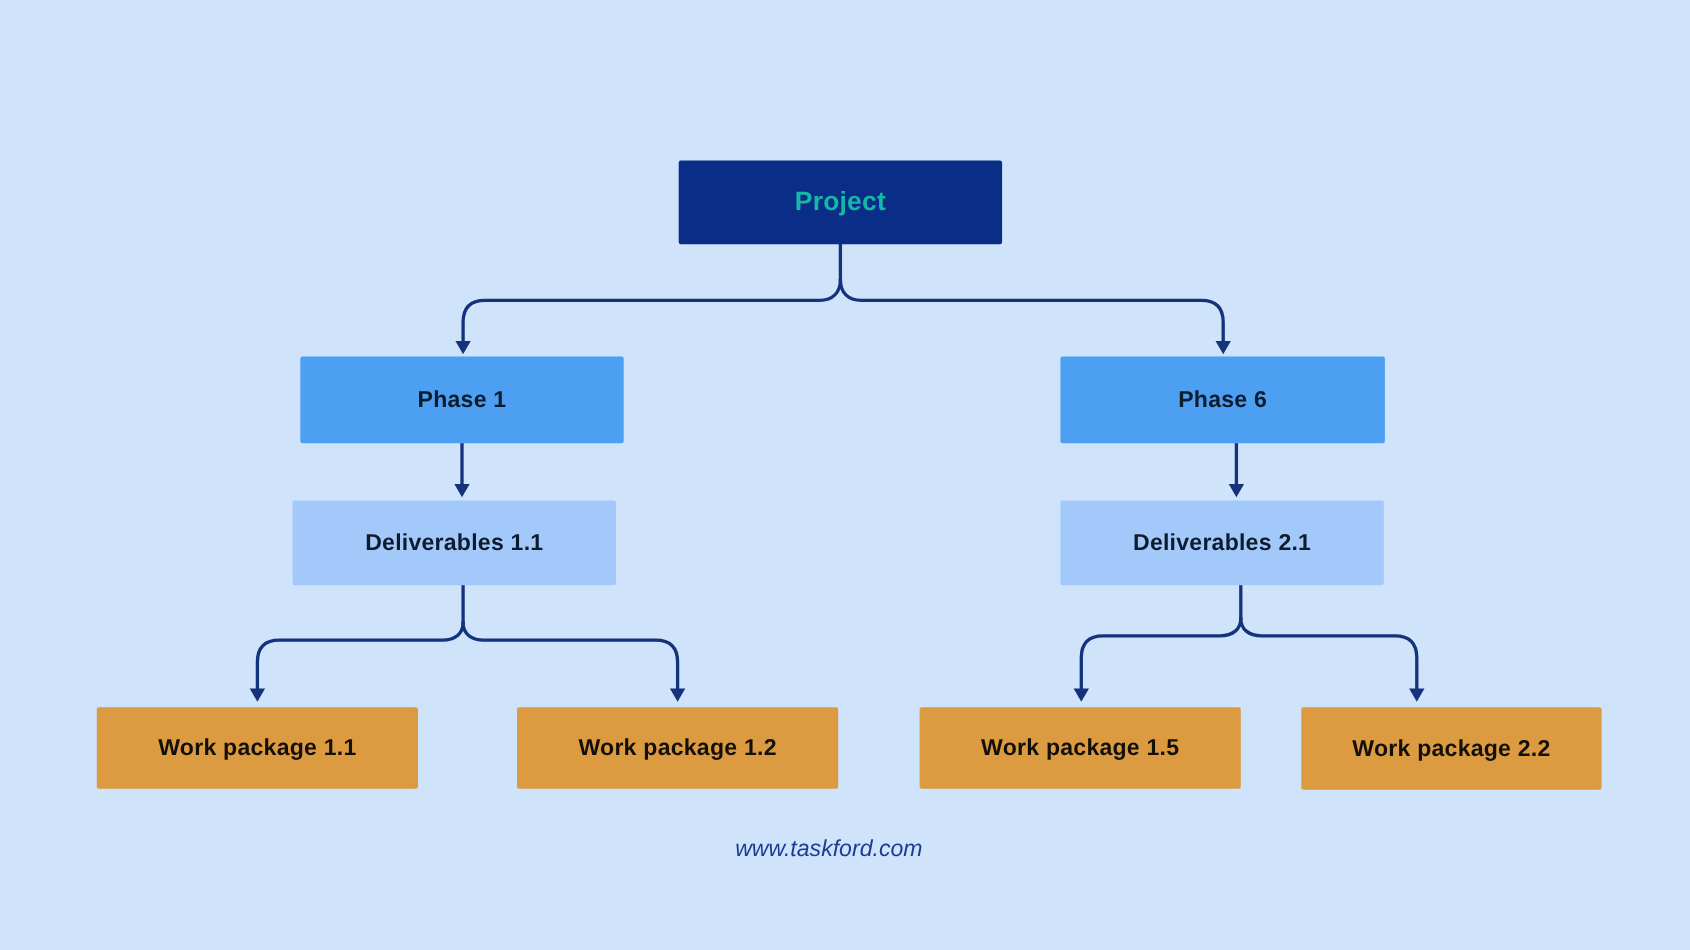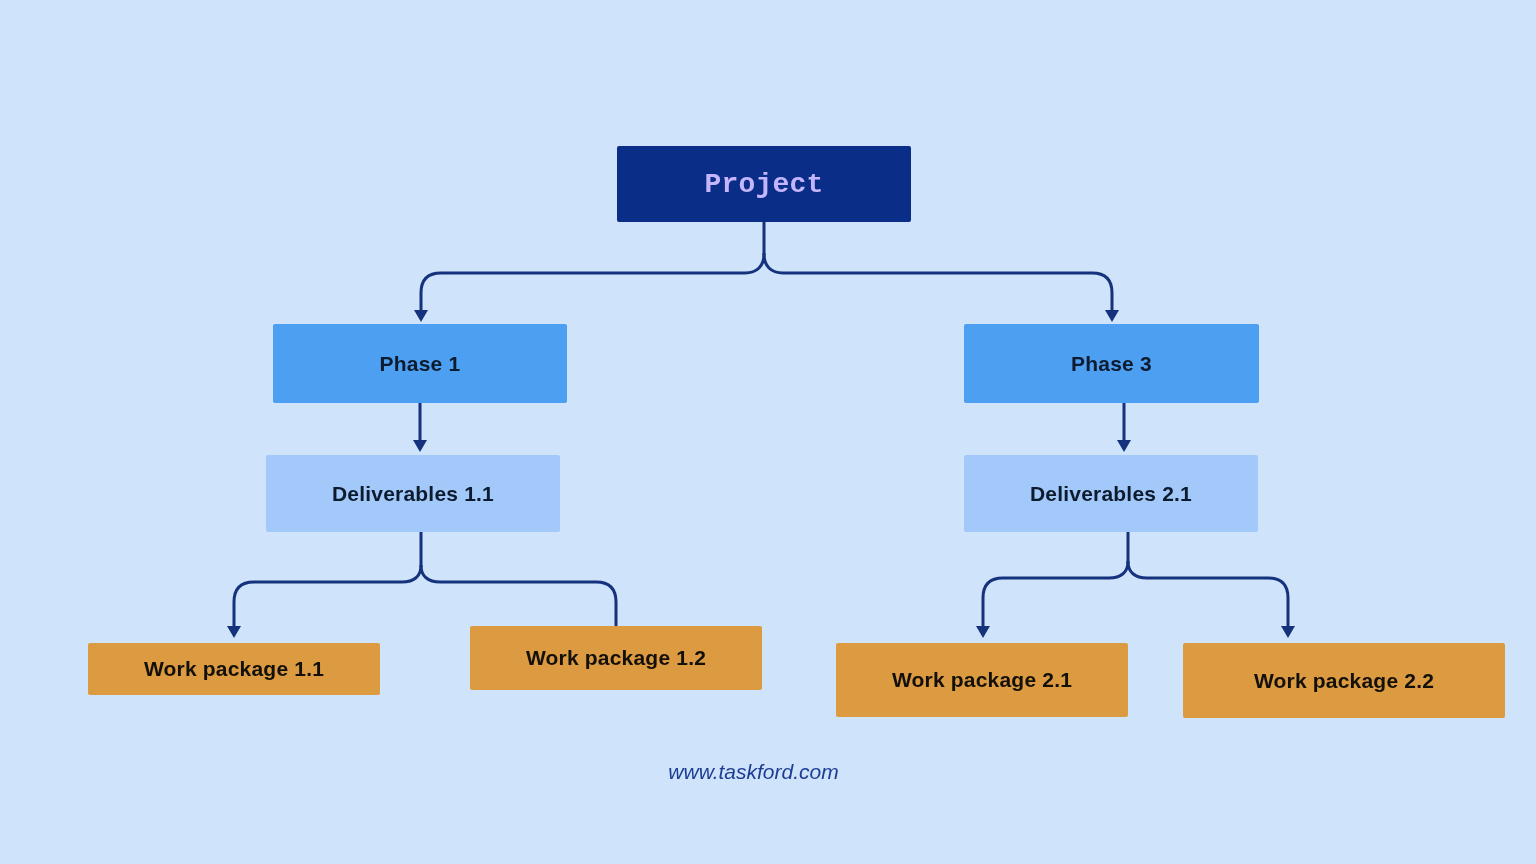--- a/index.html
+++ b/index.html
@@ -30,43 +30,43 @@
     border-radius: 2px;
   }
   .node span {
     font-weight: 700;
     letter-spacing: 0.2px;
   }
   .node-root {
     left: 617px; top: 146px; width: 294px; height: 76px;
     background: #0a2e87;
   }
-  .node-root span { color: #c4b5fd; font-size: 28px; font-family: Liberation Mono, monospace; }
+  .node-root span { color: #14b8a6; font-size: 24px; }
   .node-phase {
     background: #4d9ff2;
     text-align: right;
   }
   .node-phase span, .node-deliv span, .node-wp span {
     color: #0d1b2e; font-size: 21px;
   }
   .node-phase1 { left: 273px; top: 324px; width: 294px; height: 79px; }
   .node-phase2 { left: 964px; top: 324px; width: 295px; height: 79px; }
   .node-deliv {
     background: #a2c9f9;
   }
   .node-deliv1 { left: 266px; top: 455px; width: 294px; height: 77px; }
   .node-deliv2 { left: 964px; top: 455px; width: 294px; height: 77px; justify-content: center; }
   .node-wp {
     background: #dc9a41;
   }
   .node-wp span { color: #13100a; }
-  .node-wp11 { left: 88px;  top: 643px; width: 292px; height: 52px; }
-  .node-wp12 { left: 470px; top: 626px; width: 292px; height: 64px; }
+  .node-wp11 { left: 88px;  top: 643px; width: 292px; height: 74px; }
+  .node-wp12 { left: 470px; top: 643px; width: 292px; height: 74px; }
   .node-wp21 { left: 836px; top: 643px; width: 292px; height: 74px; }
-  .node-wp22 { left: 1183px; top: 643px; width: 322px; height: 75px; }
+  .node-wp22 { left: 1183px; top: 643px; width: 273px; height: 75px; }
   .footer-url {
     position: absolute;
     left: 0; top: 760px;
     width: 1507px;
     text-align: center;
     font-size: 21px;
     font-style: italic;
     font-weight: 500;
     color: #1d3d94;
   }
@@ -108,41 +108,41 @@
 
   <div class="node node-root">
     <span>Project</span>
   </div>
 
   <div class="node node-phase node-phase1">
     <span>Phase 1</span>
   </div>
 
   <div class="node node-phase node-phase2">
-    <span>Phase 3</span>
+    <span>Phase 6</span>
   </div>
 
   <div class="node node-deliv node-deliv1">
     <span>Deliverables 1.1</span>
   </div>
 
   <div class="node node-deliv node-deliv2">
     <span>Deliverables 2.1</span>
   </div>
 
   <div class="node node-wp node-wp11">
     <span>Work package 1.1</span>
   </div>
 
   <div class="node node-wp node-wp12">
     <span>Work package 1.2</span>
   </div>
 
   <div class="node node-wp node-wp21">
-    <span>Work package 2.1</span>
+    <span>Work package 1.5</span>
   </div>
 
   <div class="node node-wp node-wp22">
     <span>Work package 2.2</span>
   </div>
 
   <div class="footer-url">www.taskford.com</div>
 
 </div>
 

